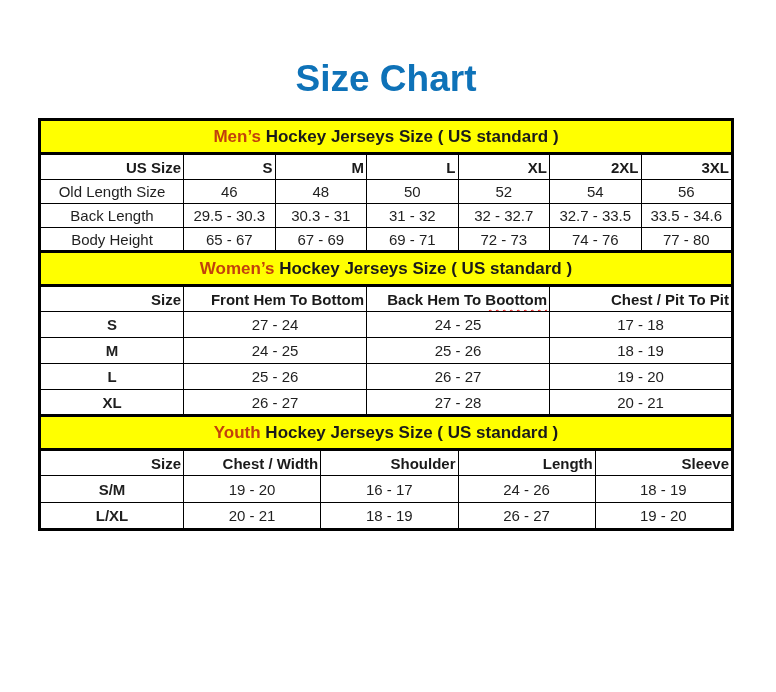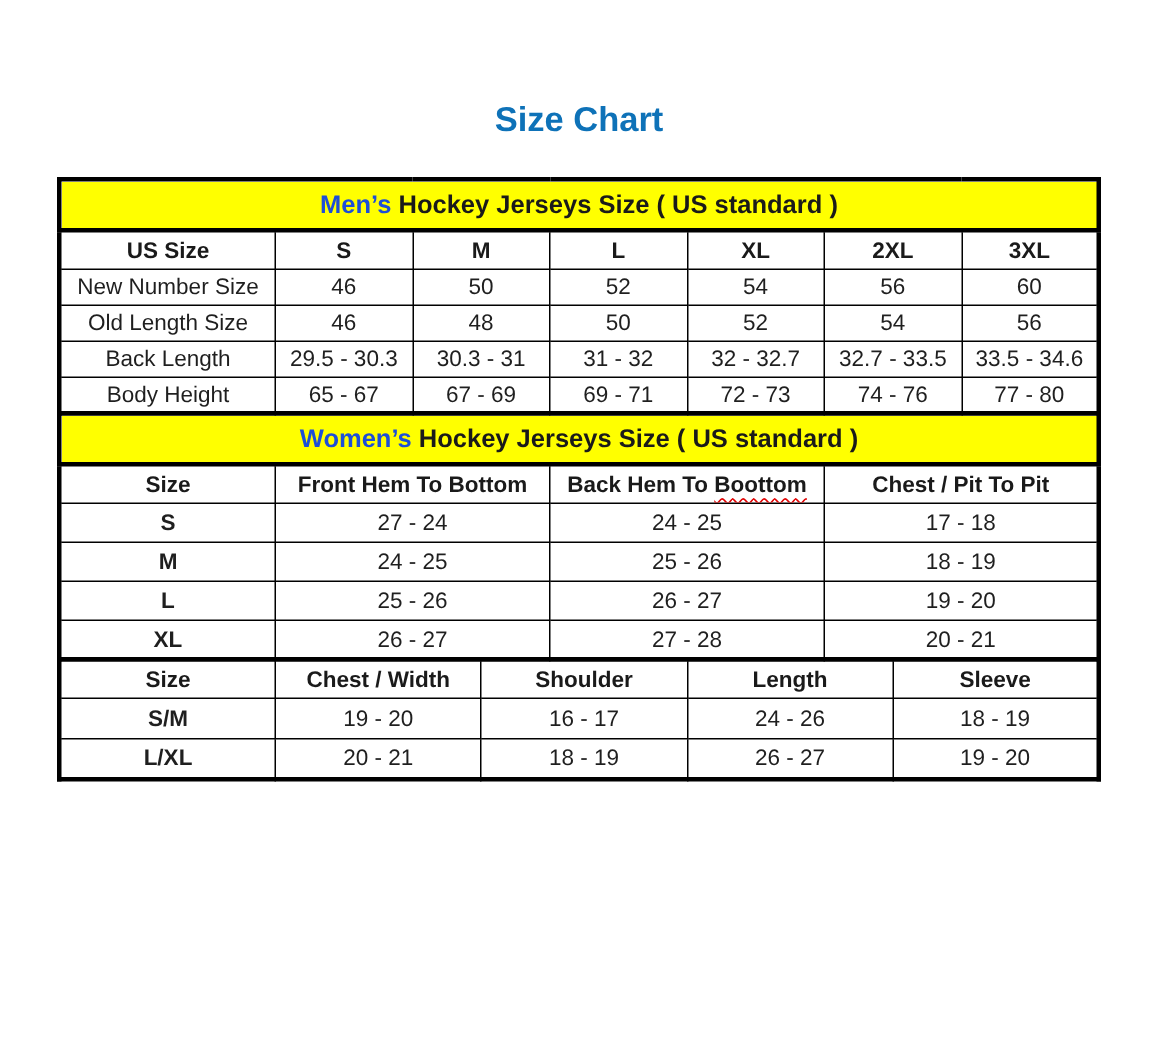--- a/index.html
+++ b/index.html
@@ -12,21 +12,21 @@
     height: 692px;
     background: #ffffff;
     overflow: hidden;
   }
 
   .page-title {
     margin-top: 62px;
     margin-left: 38px;
     width: 696px;
     text-align: center;
-    font-size: 23px;
+    font-size: 37px;
     font-weight: 700;
     color: #0e72b8;
     letter-spacing: 0px;
     line-height: 34px;
   }
 
   .tables {
     margin-top: 22px;
     margin-left: 38px;
     width: 696px;
@@ -54,27 +54,28 @@
 
   
   table.size-table td.band {
     background: #ffff00;
     border: 3px solid #000000;
     height: 34px;
     font-size: 17px;
     font-weight: 700;
     color: #1a1a1a;
   }
-  .band-accent { color: #1d4ed8; }
+  .band-accent { color: #c2410c; }
 
   
   table.size-table tr.header-row th {
     font-weight: 700;
     height: 26px;
     color: #1a1a1a;
+    text-align: right;
   }
 
   
   table.size-table td.data, table.size-table td.row-label { height: 24px; }
   table.womens td.data, table.womens td.row-label { height: 26px; }
   table.youth  td.data, table.youth  td.row-label { height: 27px; }
 
   table.mens td.row-label { font-weight: 400; }
   table.womens td.row-label, table.youth td.row-label { font-weight: 700; }
 
@@ -110,29 +111,20 @@
           <tr class="header-row">
             <th>US Size</th>
             <th>S</th>
             <th>M</th>
             <th>L</th>
             <th>XL</th>
             <th>2XL</th>
             <th>3XL</th>
           </tr>
           <tr>
-            <td class="row-label">New Number Size</td>
-            <td class="data">46</td>
-            <td class="data">50</td>
-            <td class="data">52</td>
-            <td class="data">54</td>
-            <td class="data">56</td>
-            <td class="data">60</td>
-          </tr>
-          <tr>
             <td class="row-label">Old Length Size</td>
             <td class="data">46</td>
             <td class="data">48</td>
             <td class="data">50</td>
             <td class="data">52</td>
             <td class="data">54</td>
             <td class="data">56</td>
           </tr>
           <tr>
             <td class="row-label">Back Length</td>
@@ -199,20 +191,23 @@
       </table>
       <table class="size-table youth">
         <colgroup>
           <col class="label-col">
           <col>
           <col>
           <col>
           <col>
         </colgroup>
         <tbody>
+          <tr>
+            <td colspan="5" class="band"><span class="band-accent">Youth</span><span> Hockey Jerseys Size ( US standard )</span></td>
+          </tr>
           <tr class="header-row">
             <th>Size</th>
             <th>Chest / Width</th>
             <th>Shoulder</th>
             <th>Length</th>
             <th>Sleeve</th>
           </tr>
           <tr>
             <td class="row-label">S/M</td>
             <td class="data">19 - 20</td>

